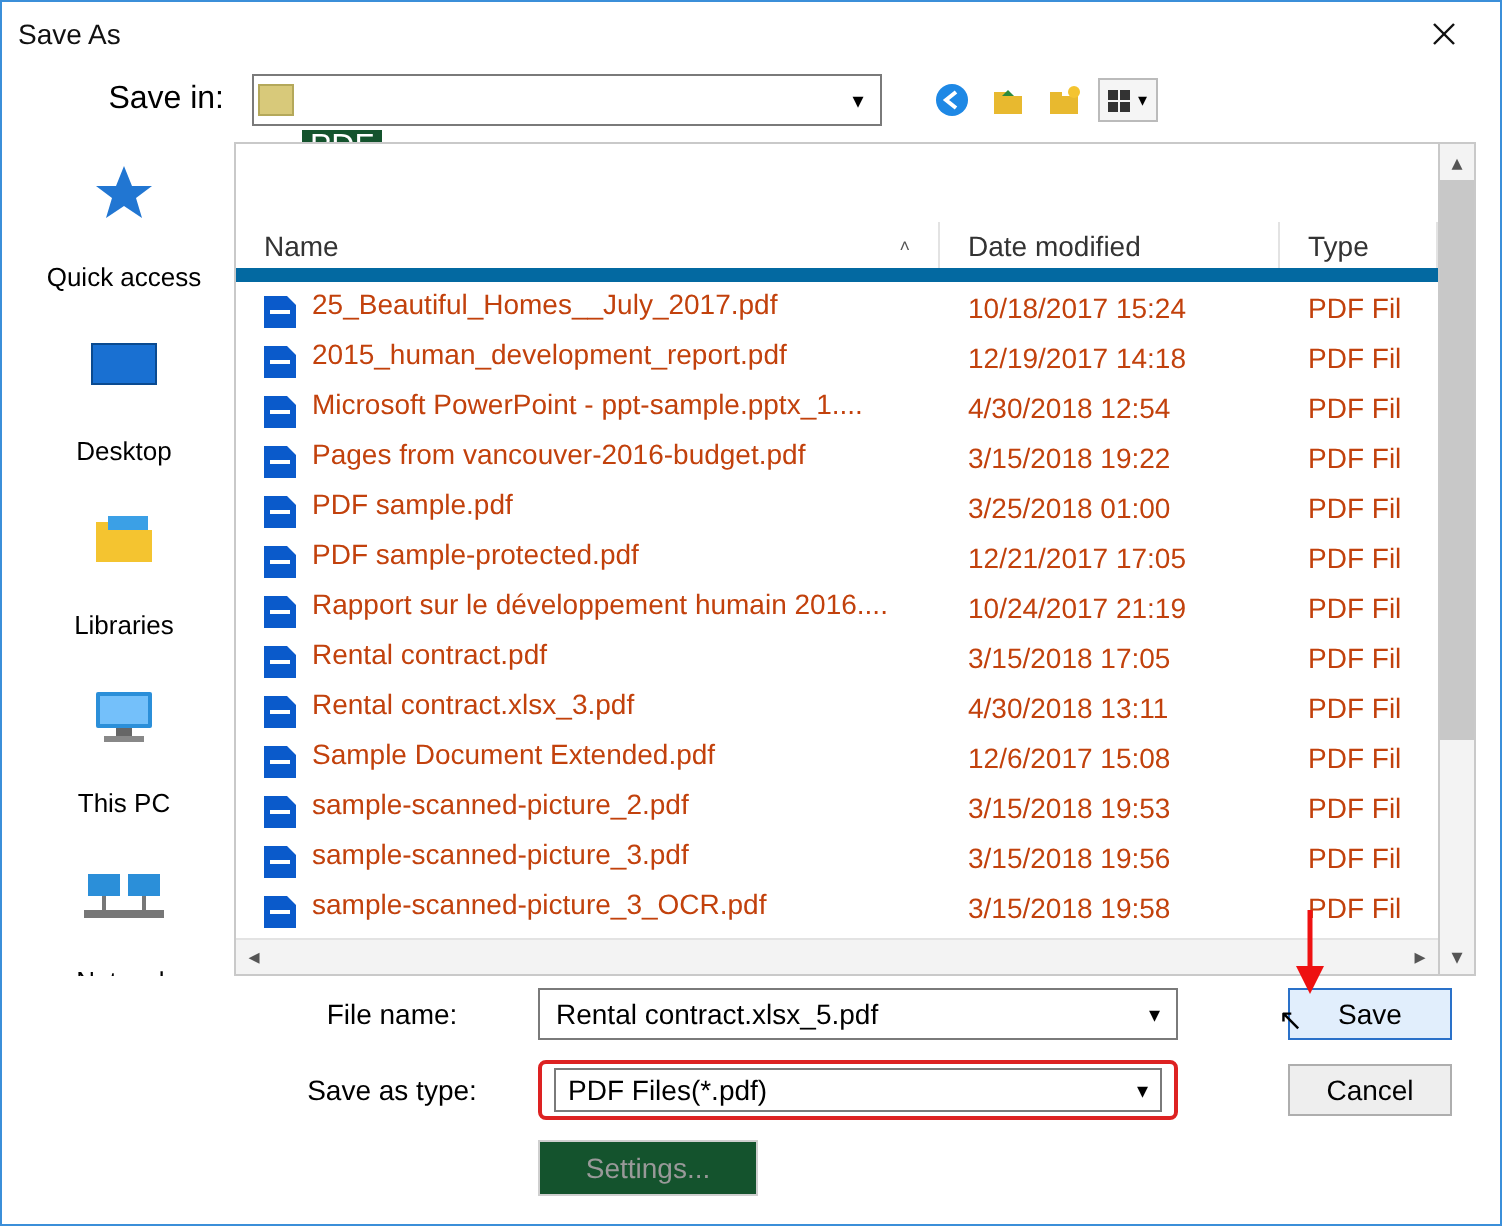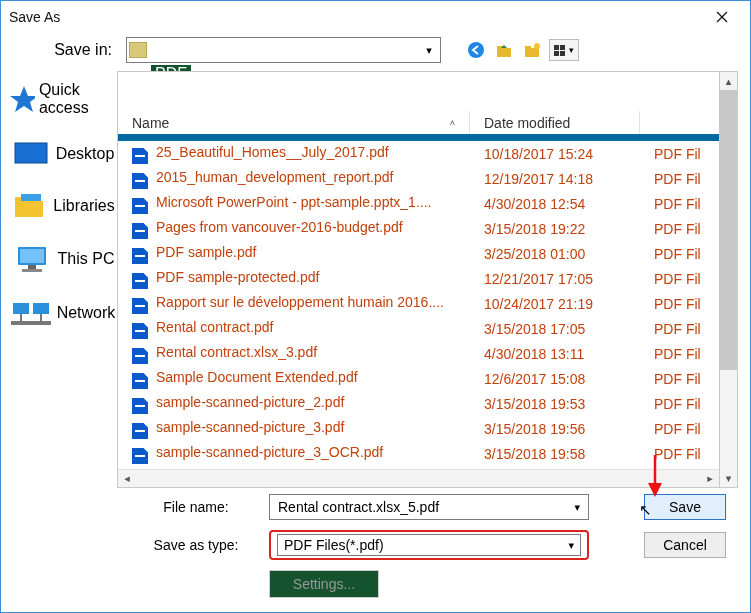--- a/index.html
+++ b/index.html
@@ -15,21 +15,21 @@
   .savein .seltxt { background:#14532d; color:#fff; padding:0 4px; font-size:16px;margin-top:48px; }
   .savein .dd { margin-left:auto; font-size:11px; width:18px; text-align:center; }
   .navicons { display:flex; gap:6px; margin-left:14px; }
   .navico { width:22px; height:22px; display:flex; align-items:center; justify-content:center; font-size:15px; }
   .viewbtn { border:1px solid #bbb; background:#f5f5f5; display:flex; align-items:center; padding:0 4px; height:22px; gap:4px; }
   .viewbtn .grid { display:grid; grid-template-columns:repeat(2,5px); grid-template-rows:repeat(2,5px); gap:1px; }
   .viewbtn .grid span { background:#333; }
   .viewbtn .chev { font-size:9px; }
   .mainarea { flex:1; display:flex; padding:0 12px 0 6px; overflow:hidden; }
   .places { width:110px; display:flex; flex-direction:column; align-items:center; padding-top:10px; gap:22px; }
-  .place { display:flex; flex-direction:row; align-items:center; gap:4px; font-size:16px; }
+  .place { display:flex; flex-direction:column; align-items:center; gap:20px; font-size:13px; }
   .filepane { flex:1; border:1px solid #c9c9c9; background:#fff; display:flex; flex-direction:column; min-height:0; }
   .filehdr { display:flex; height:30px; border-bottom:7px solid #0369a1; font-size:14px; color:#333;margin-top:39px; }
   .filehdr .col { display:flex; align-items:center; padding:0 14px; border-right:1px solid #e3e3e3; gap:6px; }
   .col-name { flex:0 0 352px; }
   .col-date { flex:0 0 170px; }
   .col-type { flex:1; border-right:none; }
   .filelist { flex:1; overflow:hidden; position:relative; }
   .filerows { position:absolute; inset:0 0 18px 0; overflow:hidden; }
   .row { display:flex; align-items:center; height:25px; font-size:14px; color:#c2410c; }
   .row .col { padding:0 14px; overflow:hidden; white-space:nowrap; text-overflow:ellipsis;}
@@ -160,20 +160,23 @@
 
     <div class="filepane">
       <div class="filehdr">
         <div class="col col-name">
             <span>Name</span>
             <span class="sortup">˄</span>
           </div>
         <div class="col col-date">
             <span>Date modified</span>
           </div>
+        <div class="col col-type">
+            <span>Type</span>
+          </div>
       </div>
       <div class="filelist">
         <div class="filerows" id="filerows">
             <div class="row">
               <div class="col col-name"><span class="pdfico">
                   <span class="bar"></span>
                 </span><span>25_Beautiful_Homes__July_2017.pdf</span></div>
               <div class="col col-date">10/18/2017 15:24</div>
               <div class="col col-type">PDF Fil</div>
             </div>

